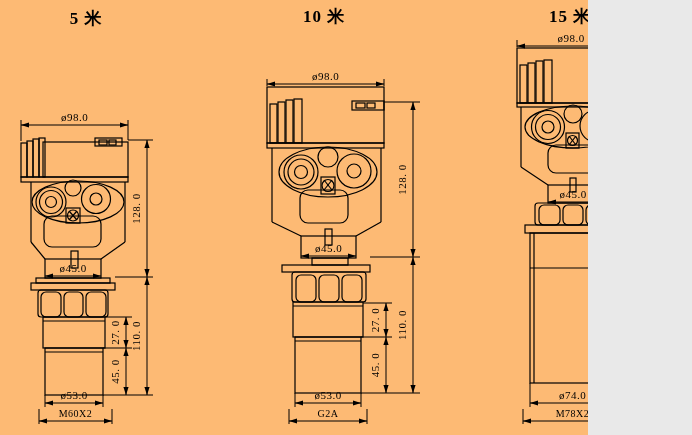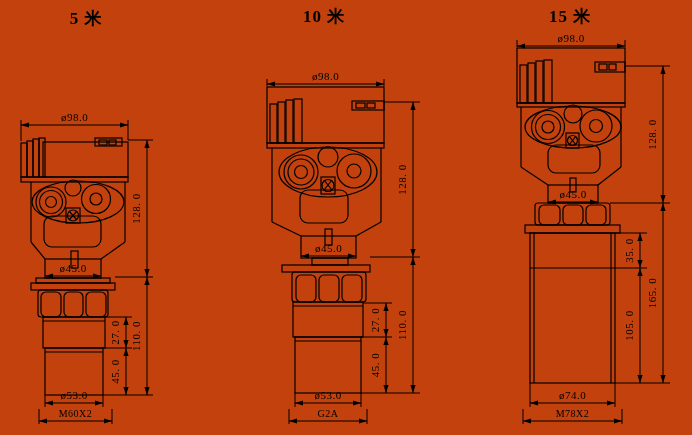--- a/index.html
+++ b/index.html
@@ -1,17 +1,17 @@
 <!DOCTYPE html>
 <html><head>
 <meta charset="utf-8">
 <style>
   html,body{margin:0;padding:0;}
   body{background:#e9e9e9;font-family:"Liberation Serif",serif;}
-  .canvas{position:relative;width:692px;height:435px;background:#c2410c;overflow:hidden;}
+  .canvas{position:relative;width:588px;height:435px;background:#fdba74;overflow:hidden;}
   svg{display:block;}
   text{fill:#000;}
   .dim-label{font-family:"Liberation Serif","DejaVu Serif",serif;font-size:11px;letter-spacing:0.5px;}
   .thread-label{font-family:"Liberation Serif","DejaVu Serif",serif;font-size:10px;letter-spacing:0.5px;}
   .drawing-title{font-family:"Liberation Serif","DejaVu Serif",serif;font-size:17px;font-weight:bold;letter-spacing:1px;}
 </style>
 </head>
 <body>
 
 <div class="canvas">

